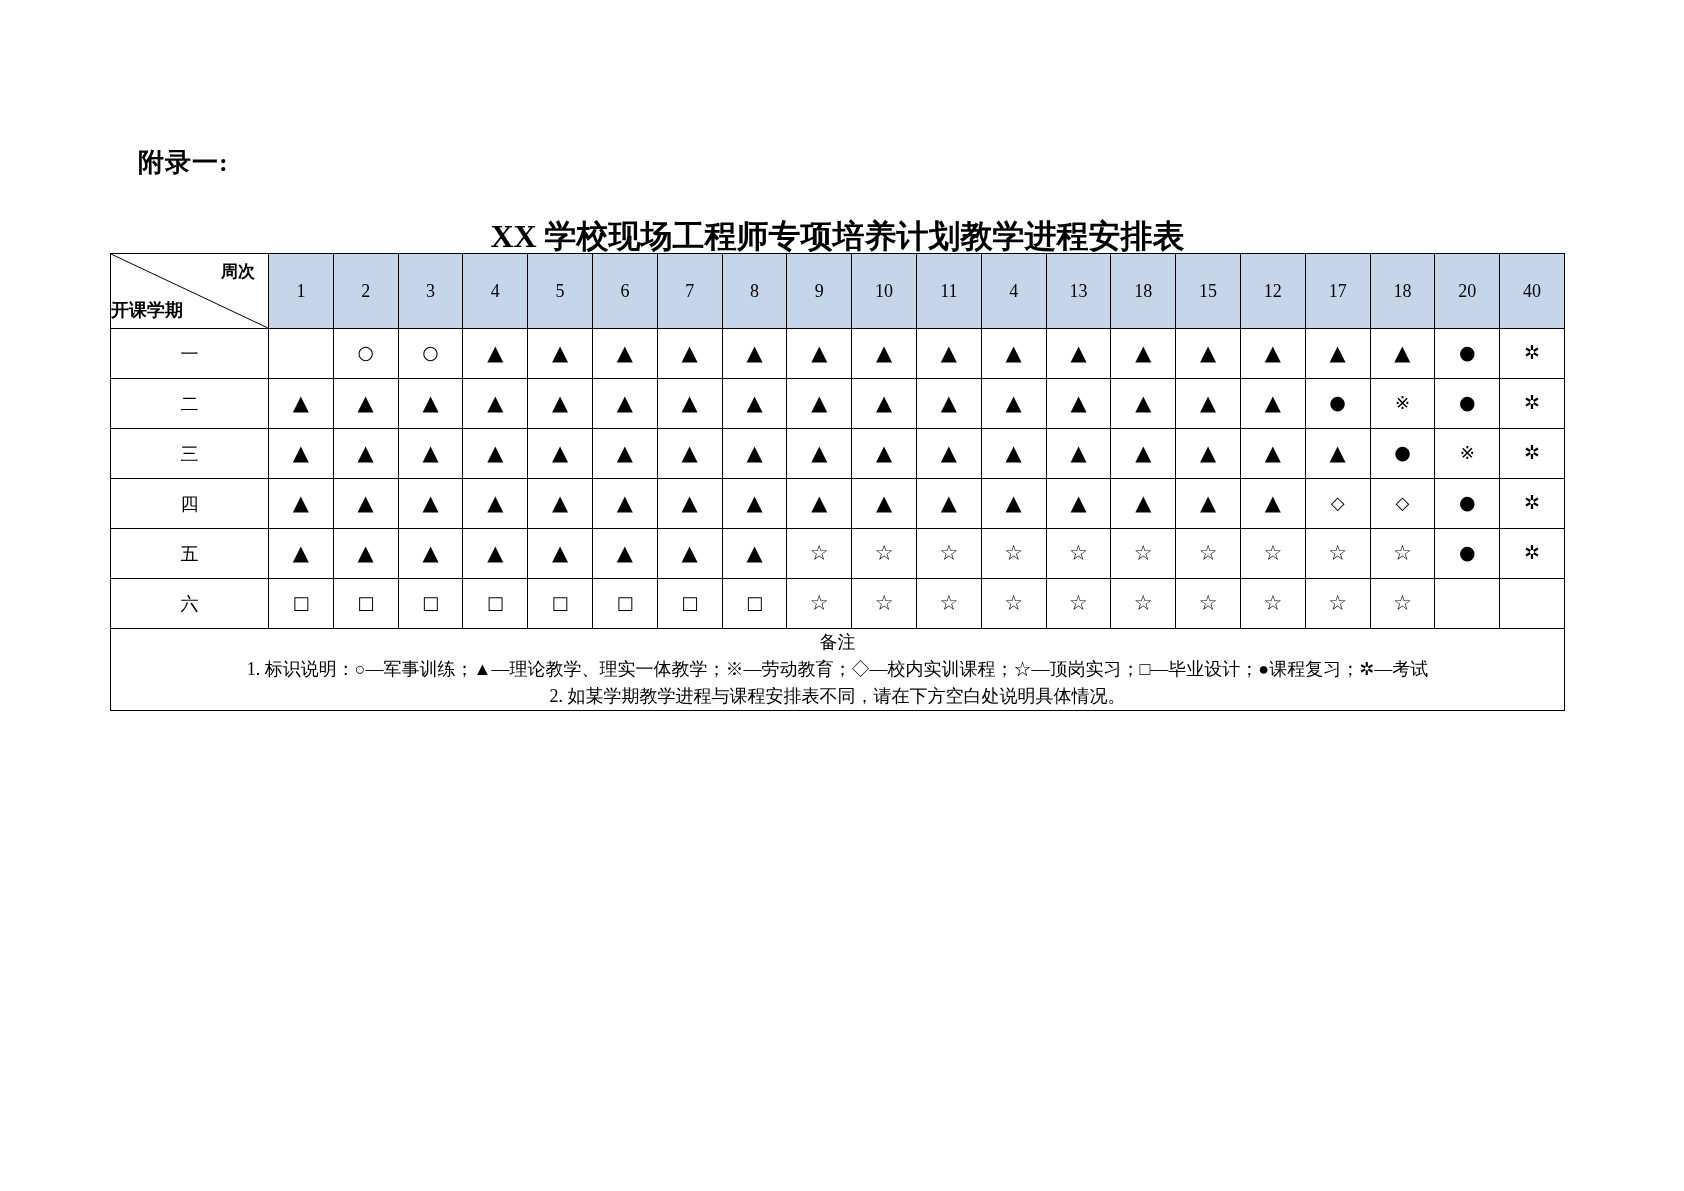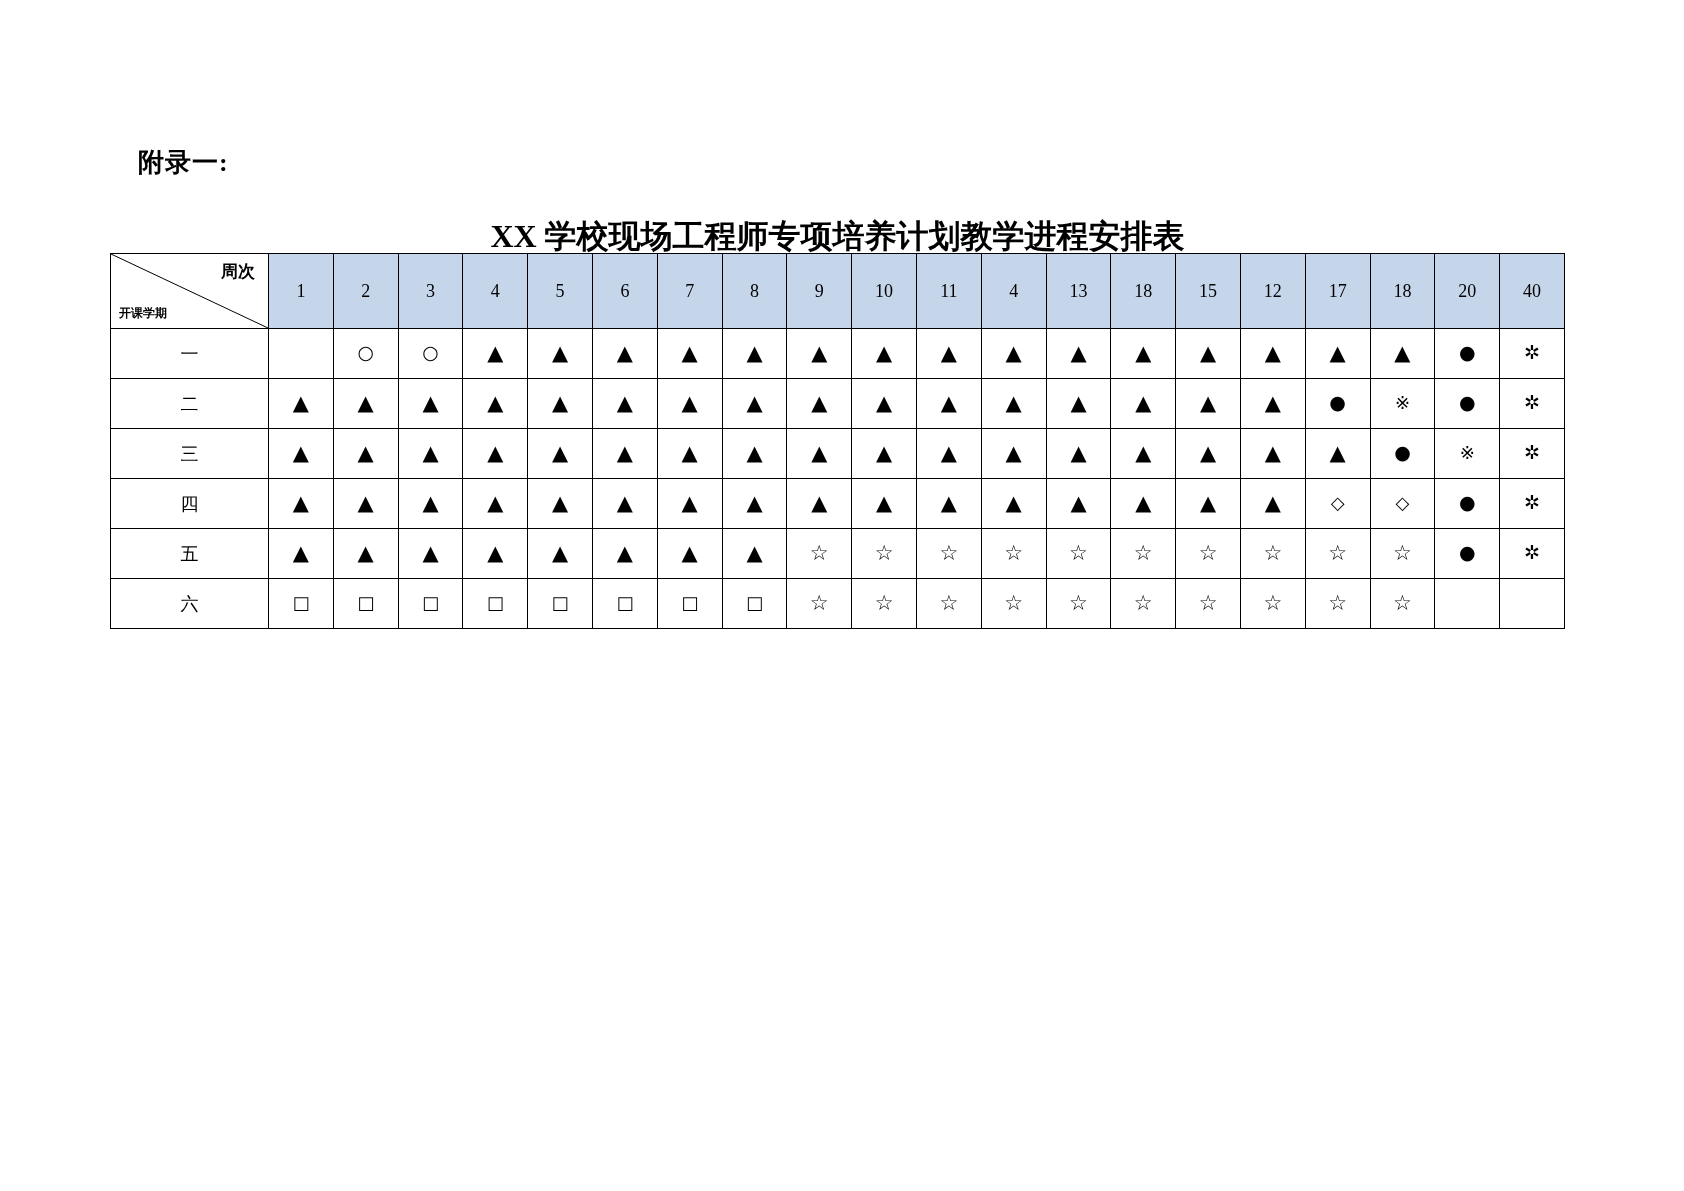--- a/index.html
+++ b/index.html
@@ -77,23 +77,23 @@
   }
   .corner-week {
     position: absolute;
     right: 13px;
     top: 6px;
     font-size: 17px;
     font-weight: bold;
   }
   .corner-term {
     position: absolute;
-    left: 8px;
+    left: 0;
     bottom: 6px;
-    font-size: 12px;
+    font-size: 18px;
     font-weight: bold;
   }
   .weekhead {
     background: #c5d5ea;
     font-weight: bold;
     font-size: 18px;
     height: 74px;
   }
   .termcell {
     height: 49px;
@@ -313,18 +313,25 @@
         <td class="termcell"><span class="marker star">☆</span></td>
         <td class="termcell"><span class="marker star">☆</span></td>
         <td class="termcell"><span class="marker star">☆</span></td>
         <td class="termcell"><span class="marker star">☆</span></td>
         <td class="termcell"><span class="marker star">☆</span></td>
         <td class="termcell"><span class="marker star">☆</span></td>
         <td class="termcell"><span class="marker"></span></td>
         <td class="termcell"><span class="marker"></span></td>
       </tr>
 
+      <tr>
+        <td class="notes-cell" colspan="21">
+          <div class="nline">备注</div>
+          <div class="nline">1.  标识说明：○—军事训练；▲—理论教学、理实一体教学；※—劳动教育；◇—校内实训课程；☆—顶岗实习；□—毕业设计；●课程复习；✲—考试</div>
+          <div class="nline">2.  如某学期教学进程与课程安排表不同，请在下方空白处说明具体情况。</div>
+        </td>
+      </tr>
 
 
     </tbody>
   </table>
 
 </div>
 
 </body></html>

